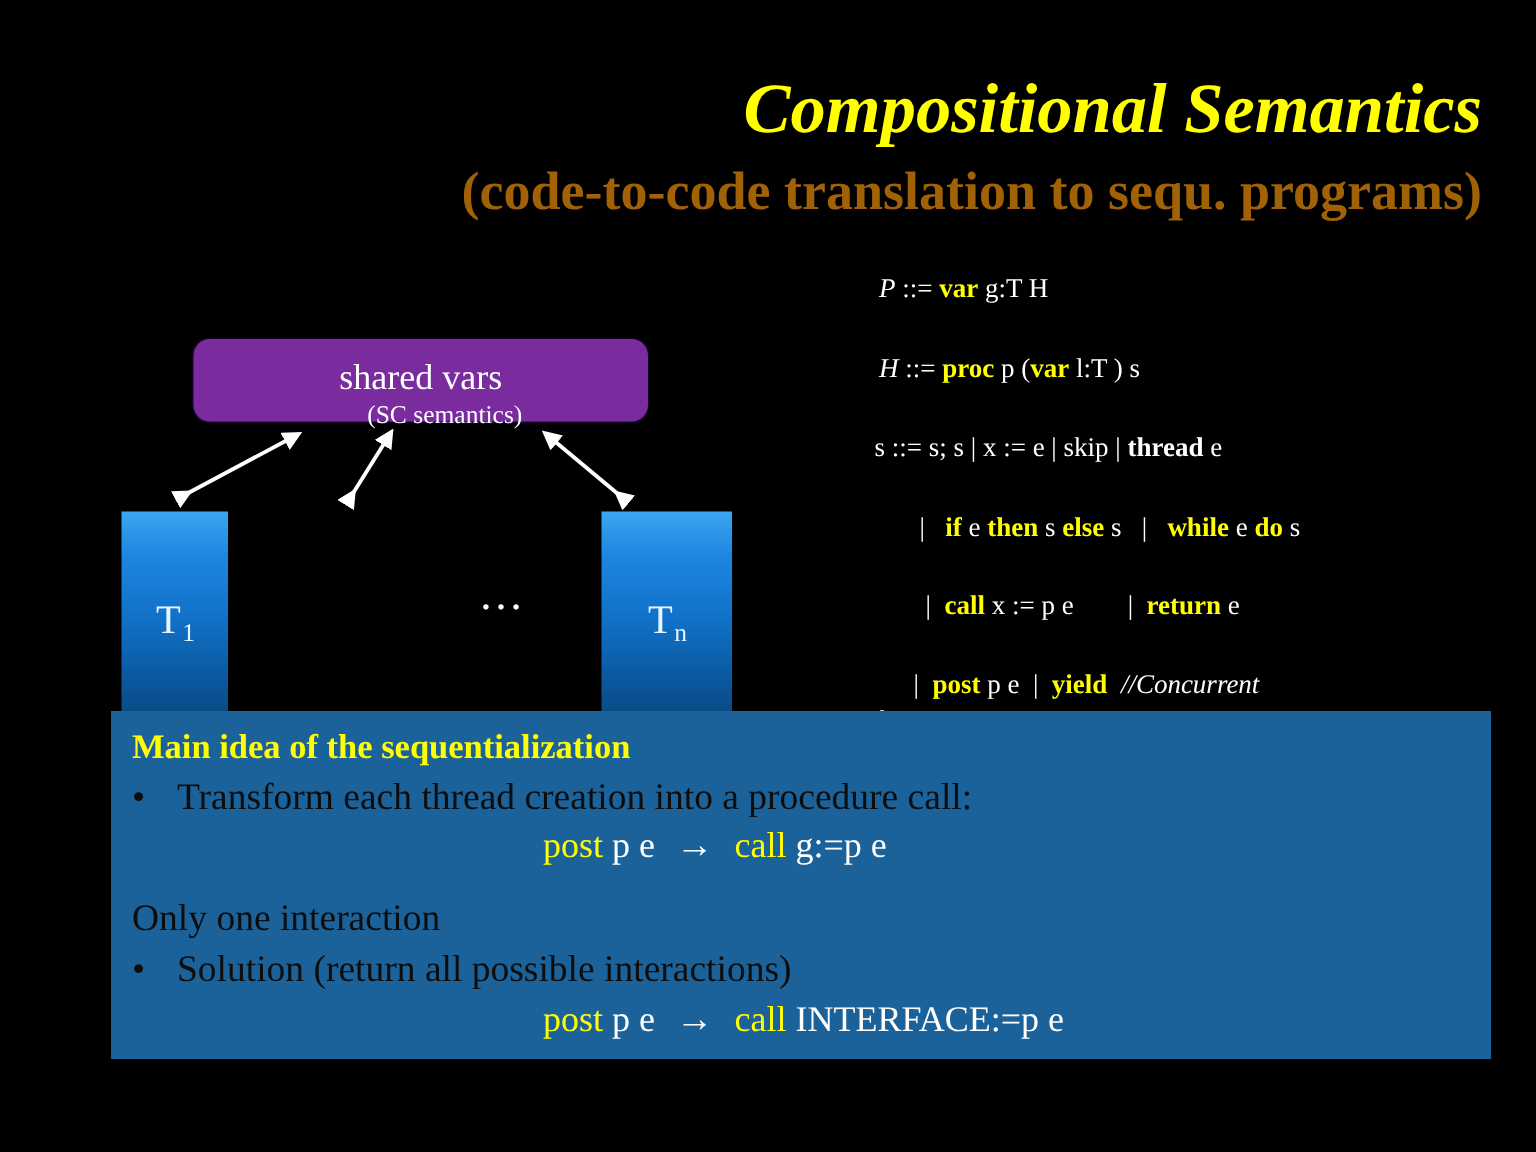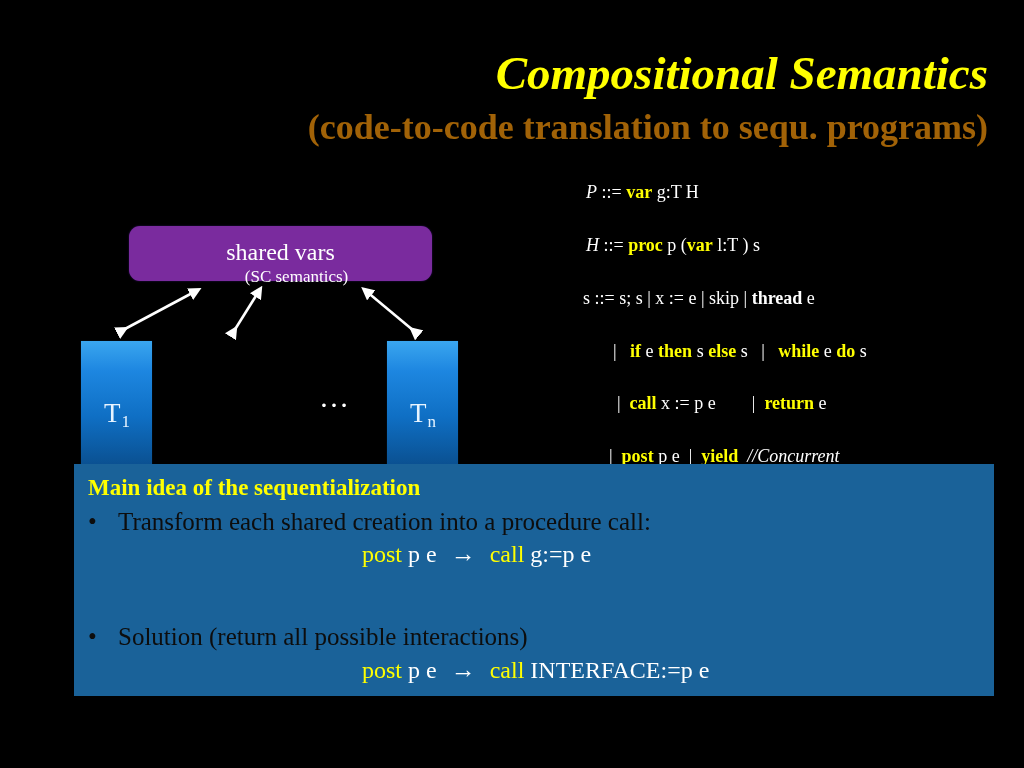--- a/index.html
+++ b/index.html
@@ -78,21 +78,21 @@
   .thread-box {
     position: absolute;
     top: 341px;
     width: 71px;
     height: 168px;
     background: linear-gradient(to bottom, #3aa6ef 0%, #1d86e0 18%, #0f6fc4 45%, #0a4f8f 75%, #073b6d 100%);
     box-shadow: 0 0 1px #0b2b4a;
   }
   #thread-box-1 { left: 81px; }
   #thread-box-2 { left: 191px; }
-  #thread-box-n { left: 387px; }
+  #thread-box-n { left: 401px; padding-left: 16px; }
   .thread-label {
     position: absolute;
     left: 0; right: 0;
     top: 58px;
     text-align: center;
     color: #e8f4ff;
     font-size: 27px;
     line-height: 28px;
   }
   .thread-label sub {
@@ -143,21 +143,21 @@
     left: 643px;
     top: 477px;
     width: 54px;
     height: 62px;
   }
 
   
   #main-idea-panel {
     position: absolute;
     left: 74px;
-    top: 464px;
+    top: 474px;
     width: 920px;
     height: 232px;
     background: #1a6299;
   }
   #main-idea-heading {
     position: absolute;
     left: 14px;
     top: 11px;
     font-size: 23px;
     font-weight: bold;
@@ -243,23 +243,24 @@
     <div class="g-line" id="g-l7">each</div>
   </div>
 
   <svg id="red-arrow" viewBox="0 0 54 62" xmlns="http://www.w3.org/2000/svg">
     <polygon points="27,0 54,28 38,28 38,62 16,62 16,28 0,28" fill="#B54440"></polygon>
   </svg>
 
   <div id="main-idea-panel">
     <div id="main-idea-heading">Main idea of the sequentialization</div>
 
-    <div class="bullet-row" id="bullet-1"><span class="bullet-dot">•</span><span>Transform each shared creation into a procedure call:</span></div>
+    <div class="bullet-row" id="bullet-1"><span class="bullet-dot">•</span><span>Transform each thread creation into a procedure call:</span></div>
 
     <div class="rule-row" id="rule-1"><span class="kw">post</span><span> p e</span><span class="arr">→</span><span class="kw">call</span><span> g:=p e</span></div>
 
+    <div class="bullet-row" id="plain-1">Only one interaction</div>
 
     <div class="bullet-row" id="bullet-2"><span class="bullet-dot">•</span><span>Solution (return all possible interactions)</span></div>
 
     <div class="rule-row" id="rule-2"><span class="kw">post</span><span> p e</span><span class="arr">→</span><span class="kw">call</span><span> INTERFACE:=p e</span></div>
   </div>
 
 </div>
 
 </body></html>

